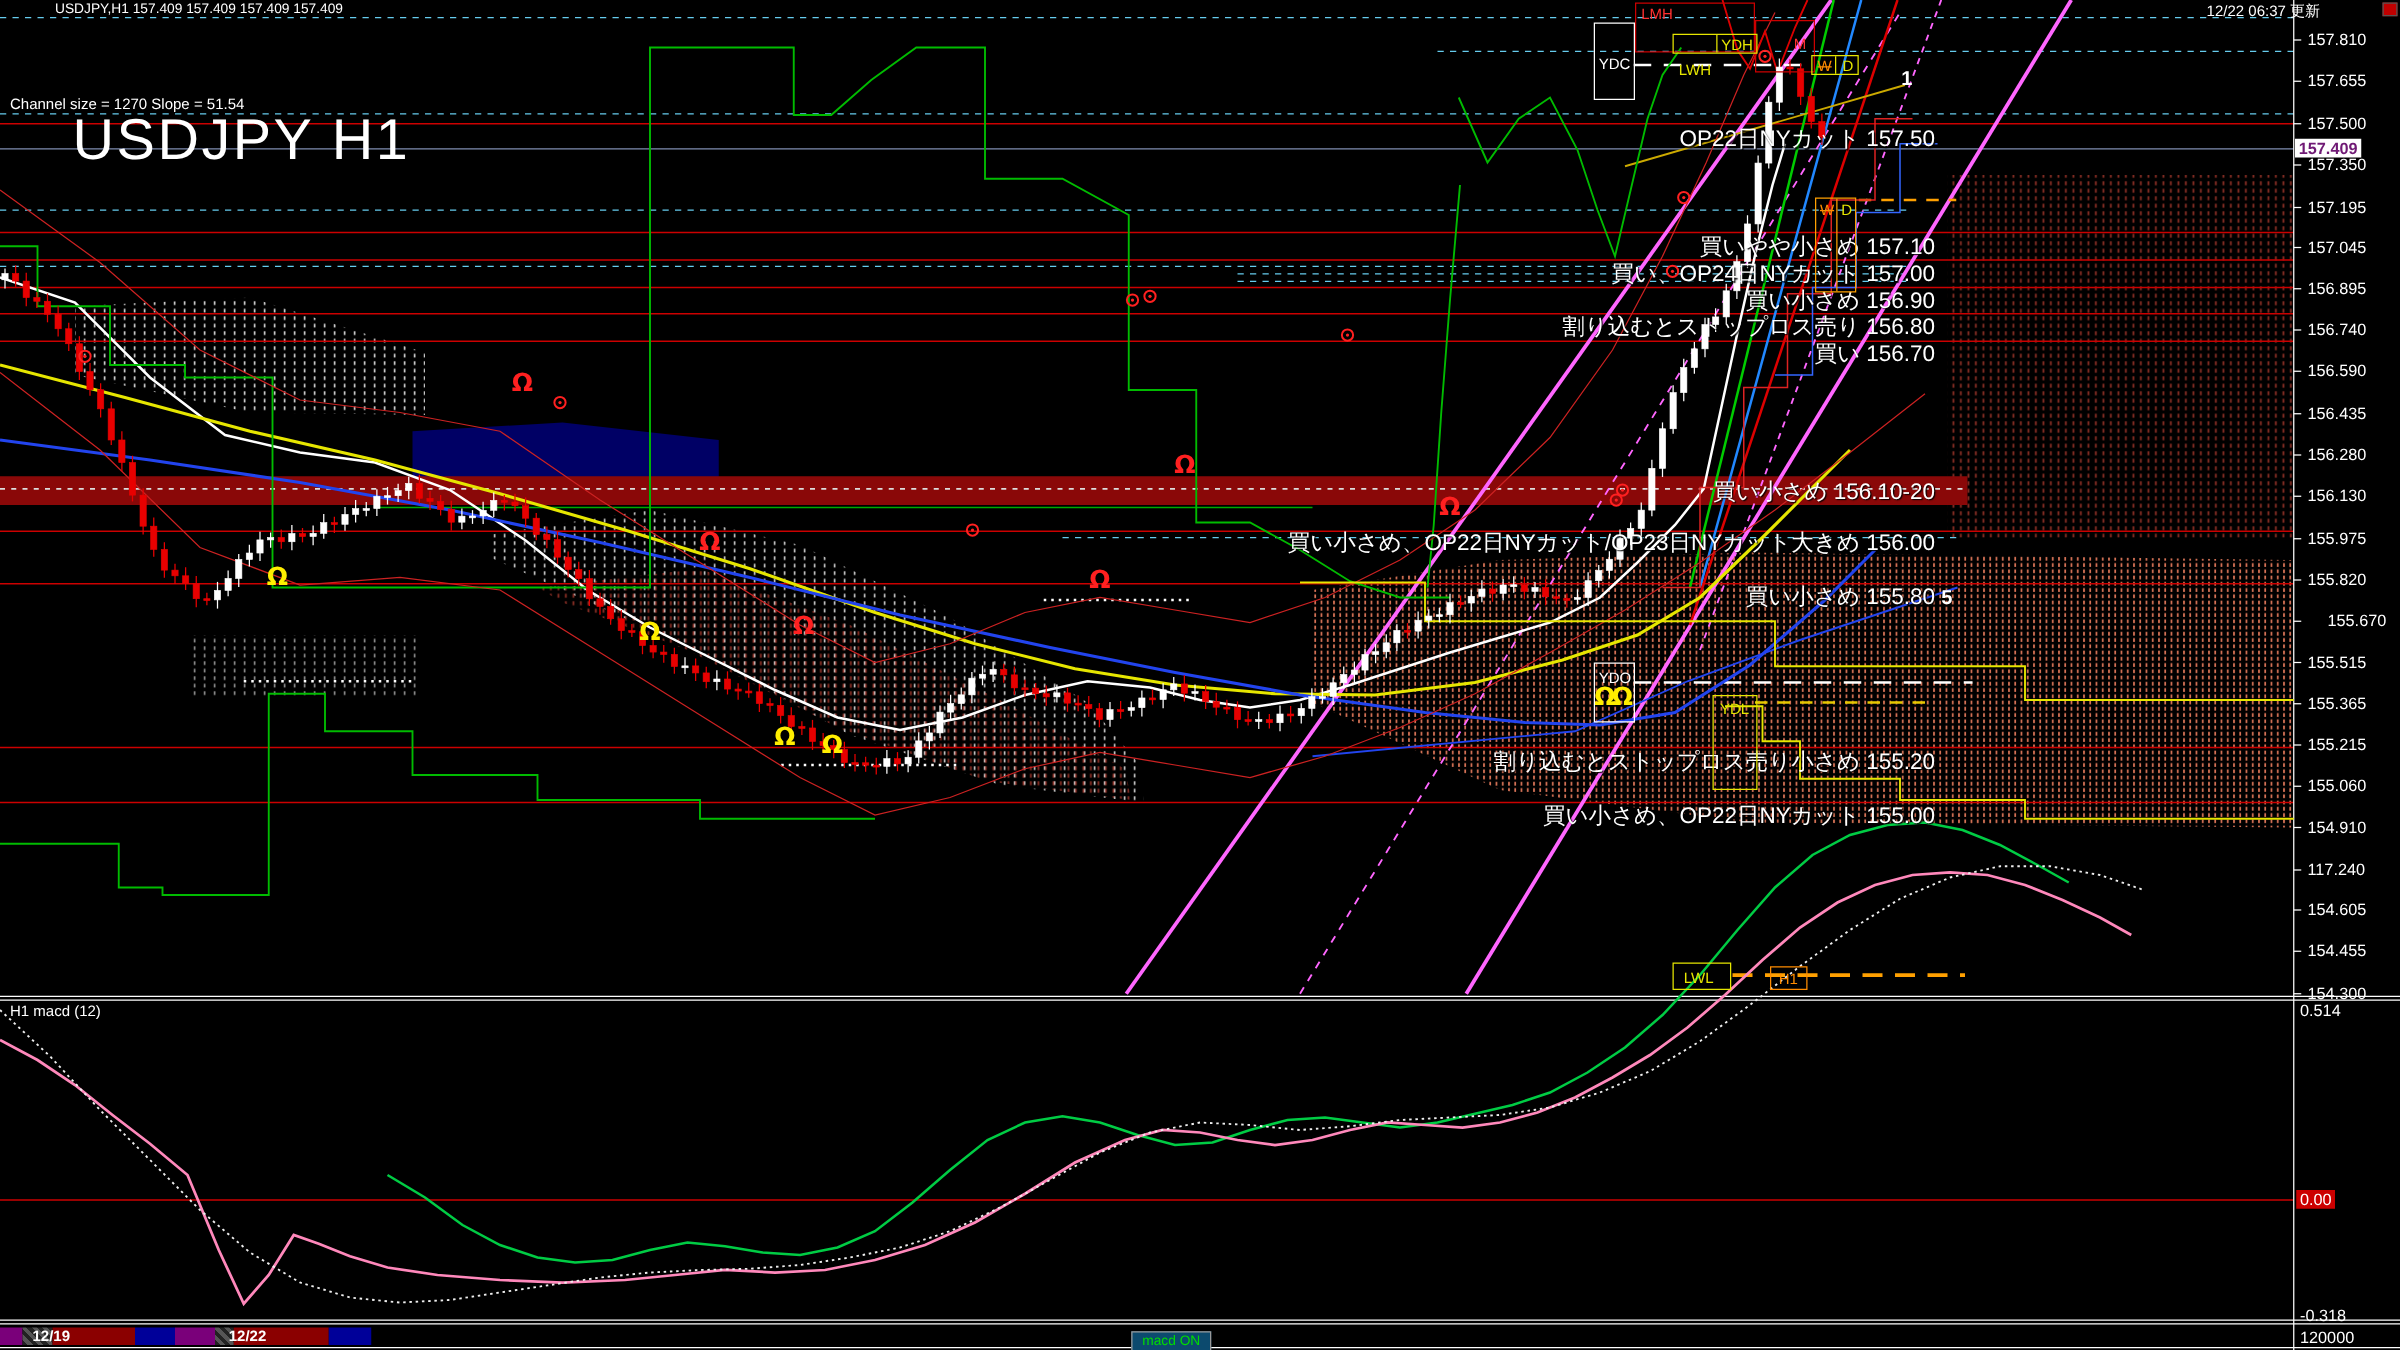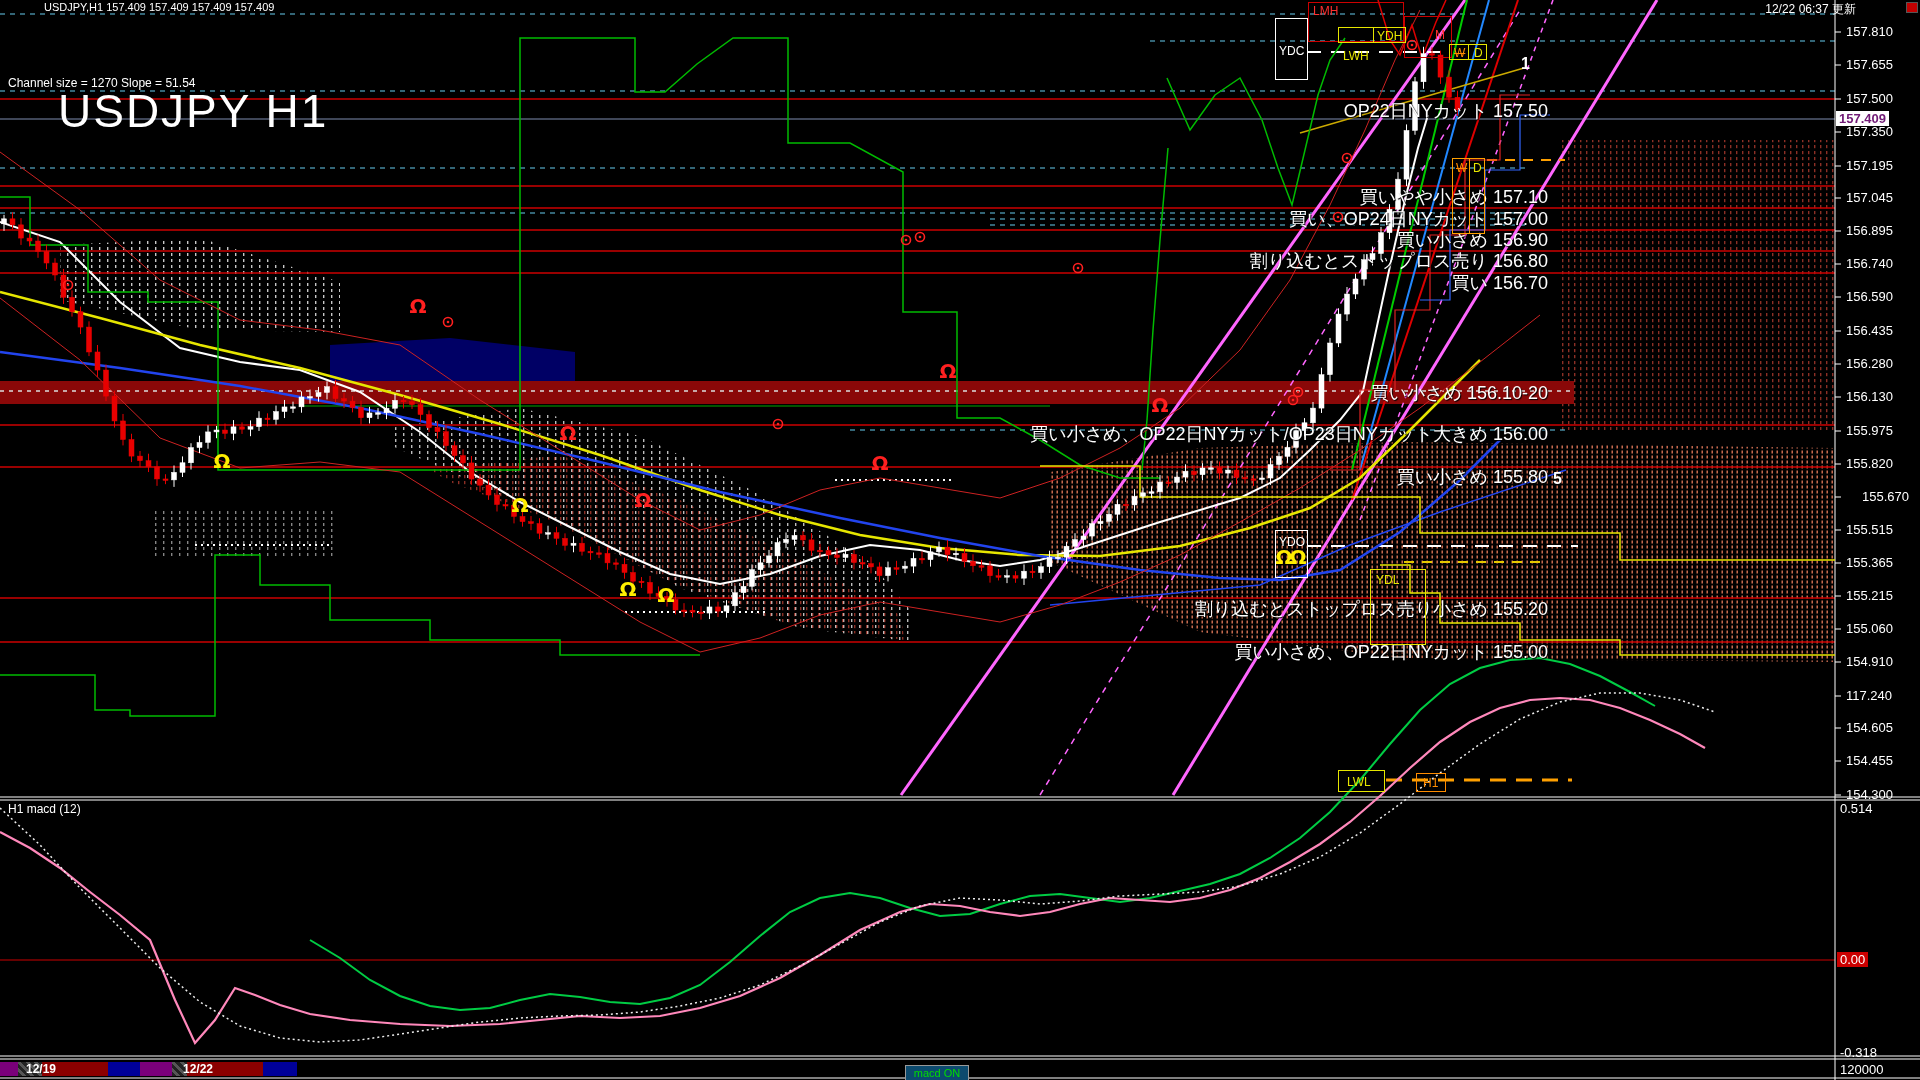--- a/index.html
+++ b/index.html
@@ -598,21 +598,21 @@
         <span style="left: 24px; top: 2px; color: rgb(230, 230, 0);">D</span>
       </div>
       <div class="lbox" style="left: 1452px; top: 158px; width: 33px; height: 76px; border: 1px solid rgb(255, 160, 0);">
         <div style="position: absolute; left: 16px; top: 0px; width: 1px; height: 100%; background: rgb(255, 160, 0);"></div>
         <span style="left: 3px; top: 3px; color: rgb(255, 140, 0); text-decoration: line-through;">W</span>
         <span style="left: 20px; top: 3px; color: rgb(230, 230, 0);">D</span>
       </div>
       <div class="lbox" style="left: 1275px; top: 530px; width: 33px; height: 48px; border: 1px solid rgb(255, 255, 255);">
         <span style="left: 3px; top: 5px; color: rgb(255, 255, 255);">YDO</span>
       </div>
-      <div class="lbox" style="left: 1370px; top: 569px; width: 56px; height: 76px; border: 1px solid rgb(230, 230, 0);">
+      <div class="lbox" style="left: 1370px; top: 556px; width: 36px; height: 76px; border: 1px solid rgb(230, 230, 0);">
         <span style="left: 5px; top: 4px; color: rgb(230, 230, 0);">YDL</span>
       </div>
       <div class="lbox" style="left: 1338px; top: 770px; width: 47px; height: 22px; border: 1px solid rgb(230, 230, 0);">
         <span style="left: 8px; top: 5px; color: rgb(230, 230, 0);">LWL</span>
       </div>
       <div class="lbox" style="left: 1416px; top: 773px; width: 30px; height: 19px; border: 1px solid rgb(255, 140, 0);">
         <span style="left: 6px; top: 3px; color: rgb(255, 140, 0);">H1</span>
       </div>
     </div>
   <div id="nums">

